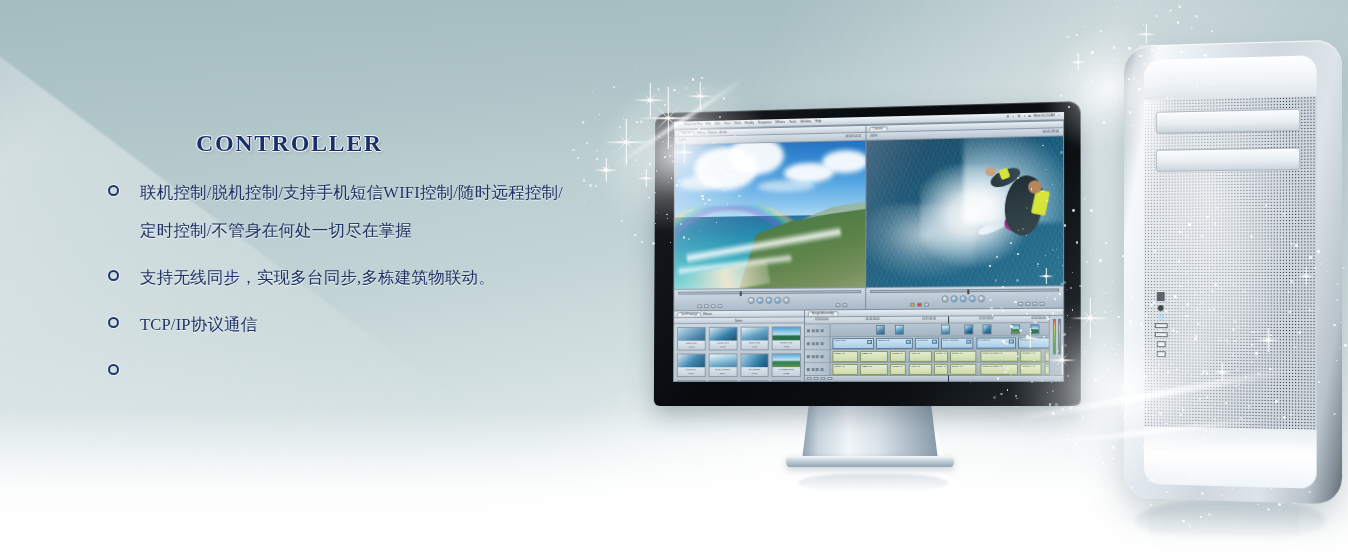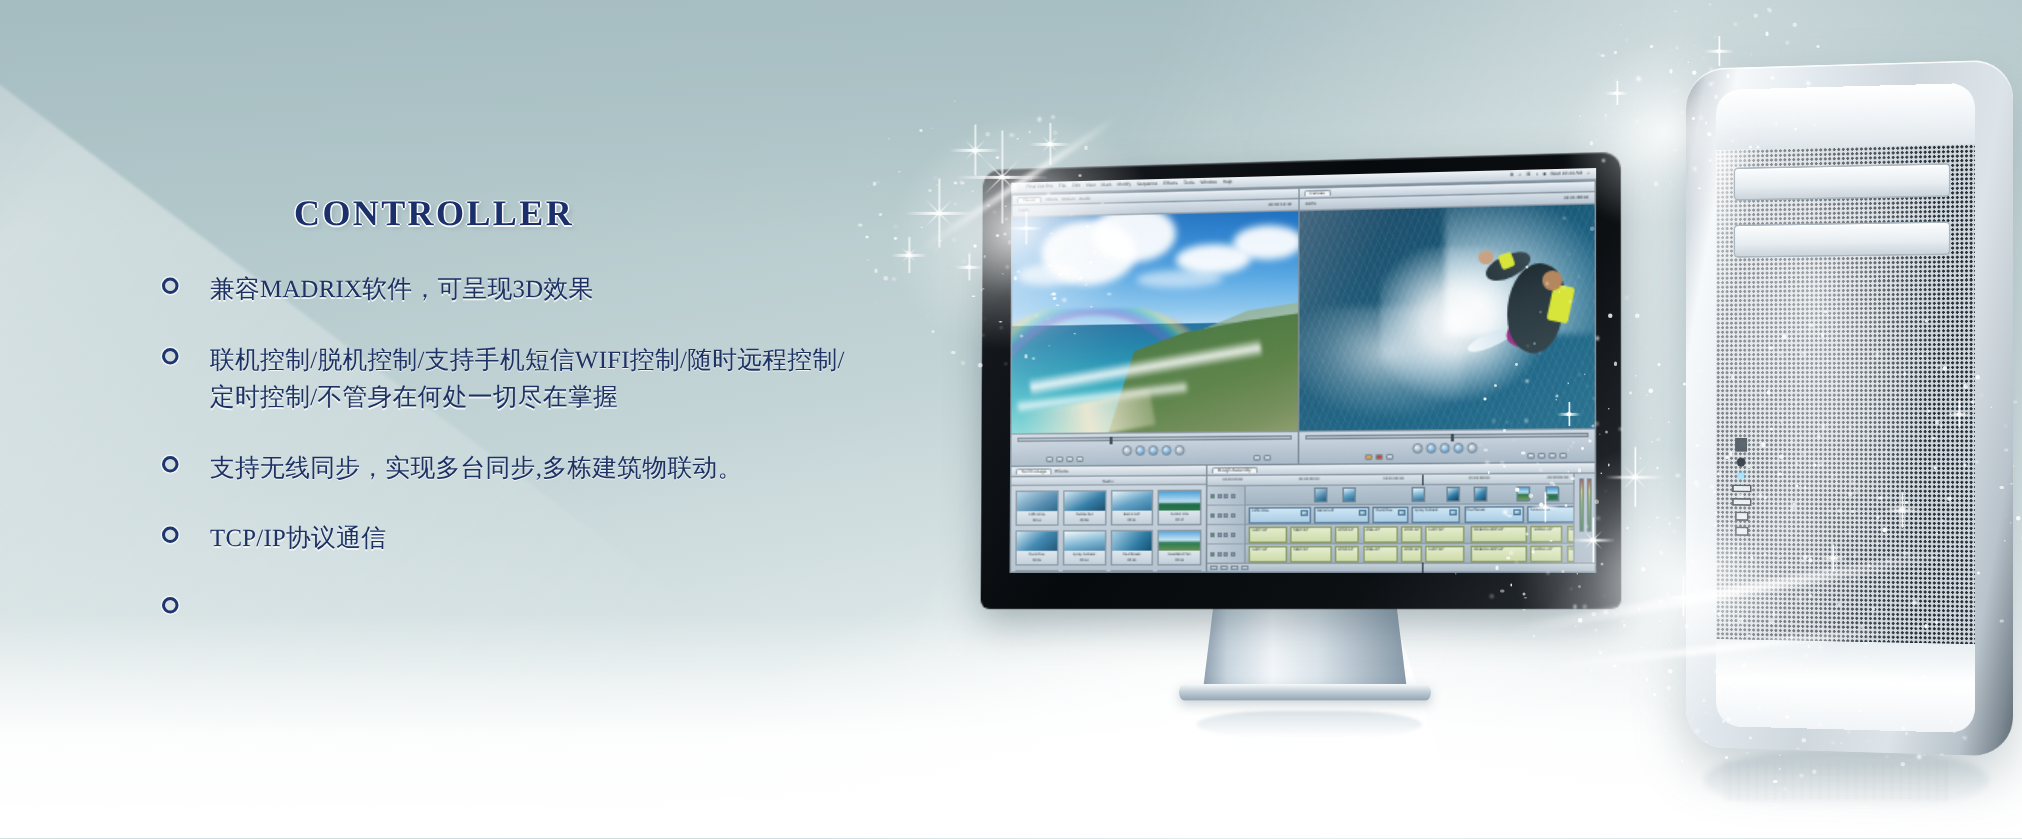--- a/index.html
+++ b/index.html
@@ -82,21 +82,21 @@
     position:absolute; left:0; top:5px;
     width:11px; height:11px; border-radius:50%;
     border:2.4px solid #1f3570; background:transparent;
     box-shadow:0 0 0 1px rgba(255,255,255,.65);
   }
   .btxt{
     font-size:16.5px; line-height:25px; color:#1d3164;
     letter-spacing:.2px; font-weight:400;
     text-shadow:0 1px 0 rgba(255,255,255,.75);
   }
-  .btxt .l2{ display:block; }
+  .btxt .l2{ display:block;margin-top:13px; }
 
   
   .monitor{ position:absolute; left:648px; top:106px; width:430px; height:300px; }
   .mon-bezel{
     position:absolute; inset:0;
     background:
       linear-gradient(125deg,#3d4348 0%, #14181c 12%, #070a0d 40%, #0c1013 72%, #23282d 92%, #4a5055 100%);
     border-radius:12px 12px 6px 6px;
     box-shadow:0 10px 26px rgba(60,85,95,.38), inset 0 1px 0 rgba(255,255,255,.22);
     transform:perspective(1300px) rotateY(-7deg) rotateX(1deg);
@@ -513,24 +513,20 @@
   <div class="bg-band-a"></div>
   <div class="bg-band-b"></div>
   <div class="bg-band-c"></div>
   <div class="bg-vignette"></div>
   <div class="bg-floor"></div>
 
   <div class="copy">
     <div class="title-en">CONTROLLER</div>
 
     <div class="bullets">
-      <div class="bullet">
-        <span class="dot"></span>
-        <span class="btxt"><span>兼容MADRIX软件，可呈现3D效果</span></span>
-      </div>
       <div class="bullet">
         <span class="dot"></span>
         <span class="btxt">
           <span>联机控制/脱机控制/支持手机短信WIFI控制/随时远程控制/</span>
           <span class="l2">定时控制/不管身在何处一切尽在掌握</span>
         </span>
       </div>
       <div class="bullet">
         <span class="dot"></span>
         <span class="btxt"><span>支持无线同步，实现多台同步,多栋建筑物联动。</span></span>

